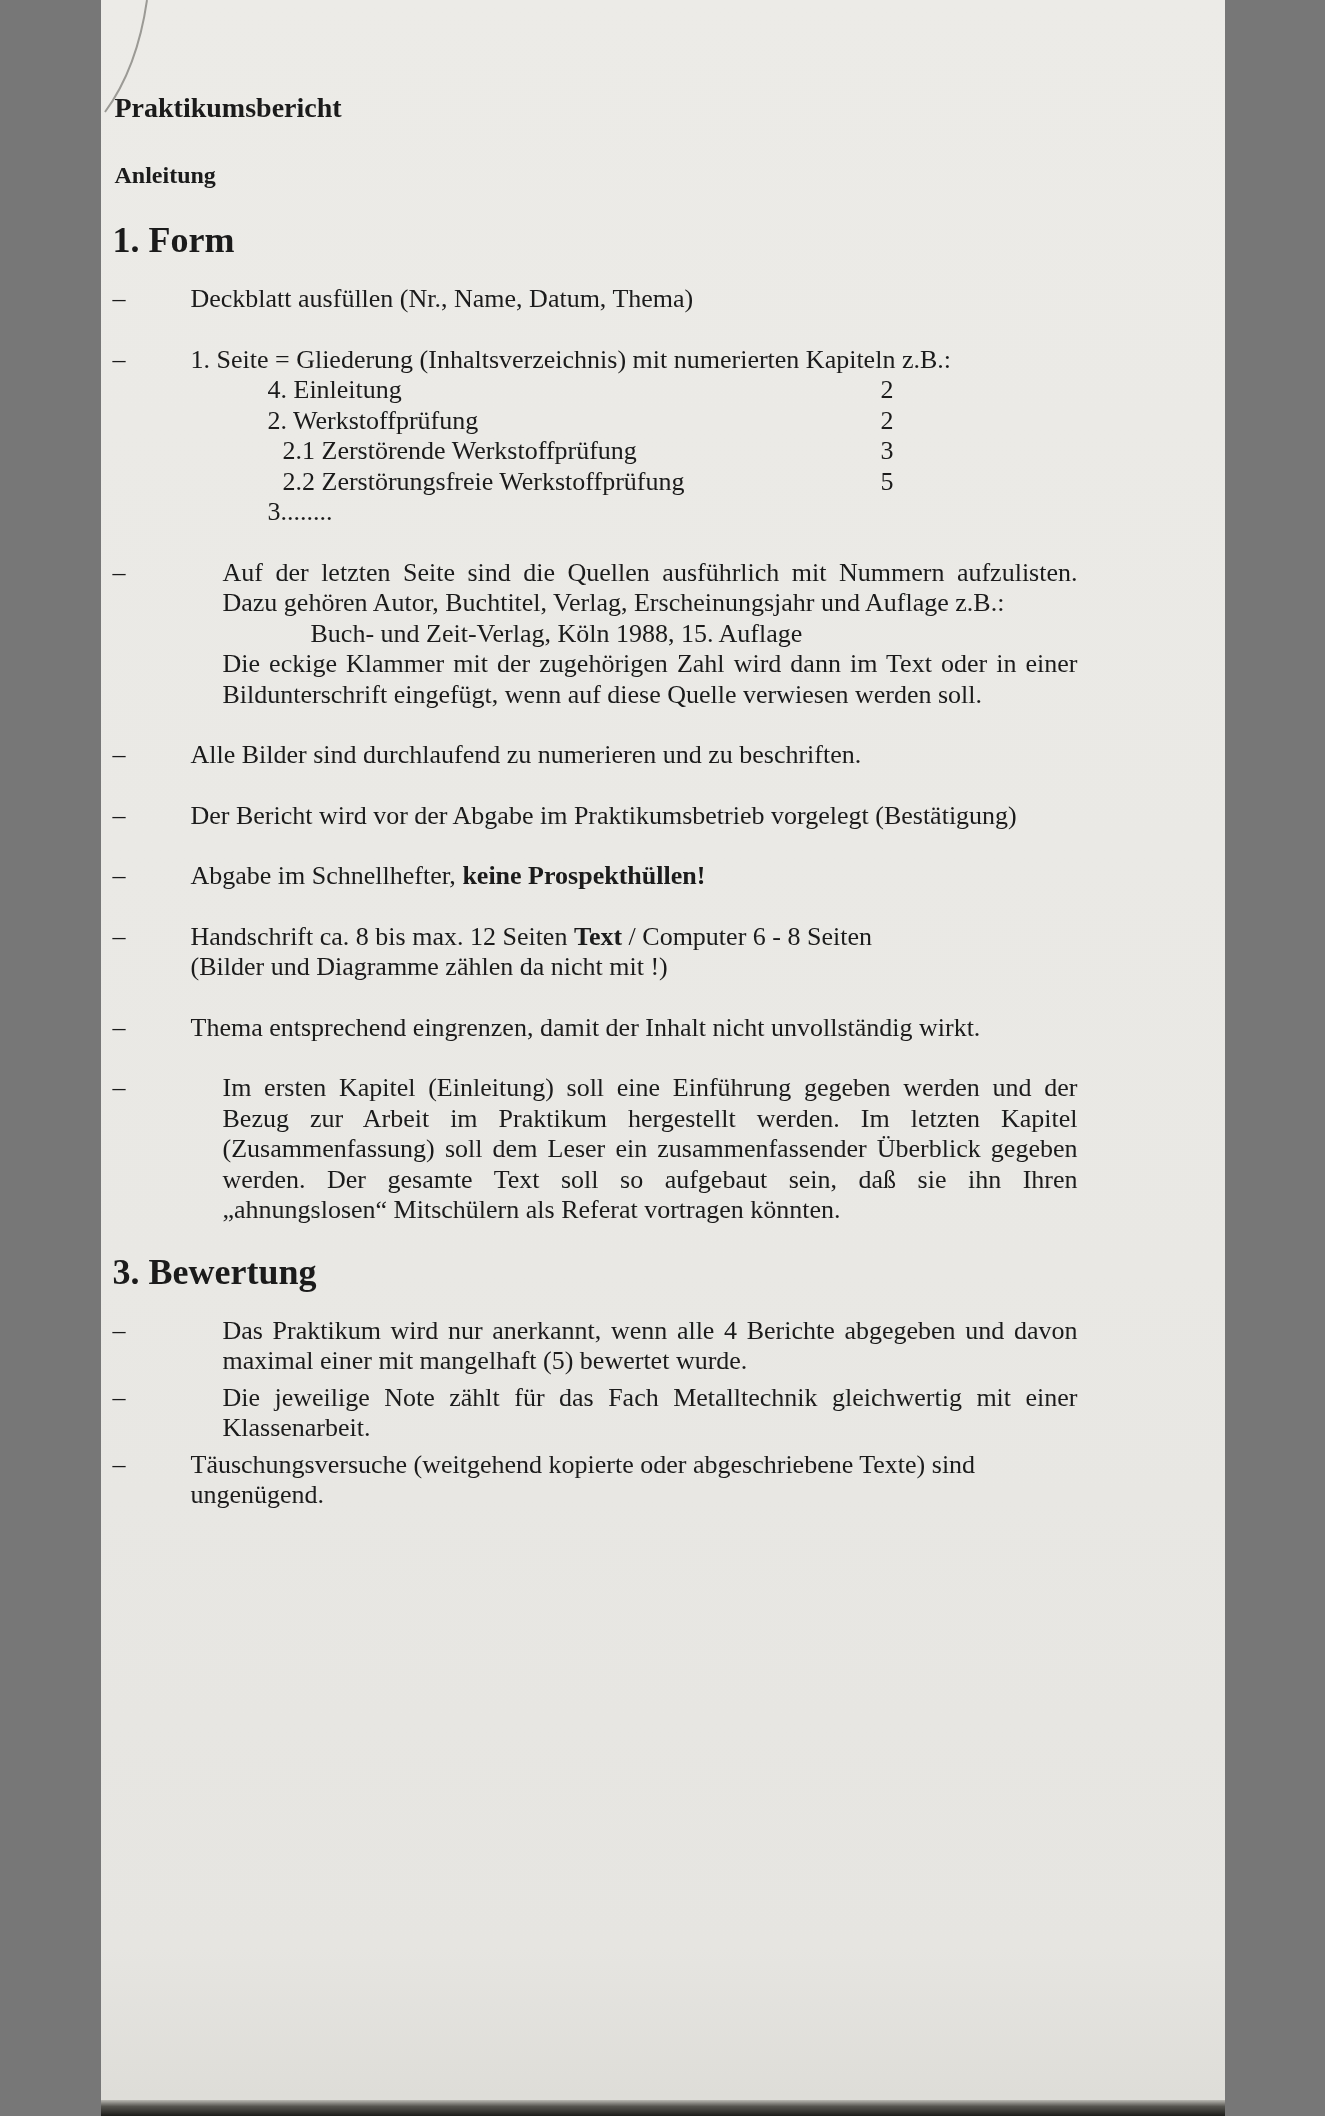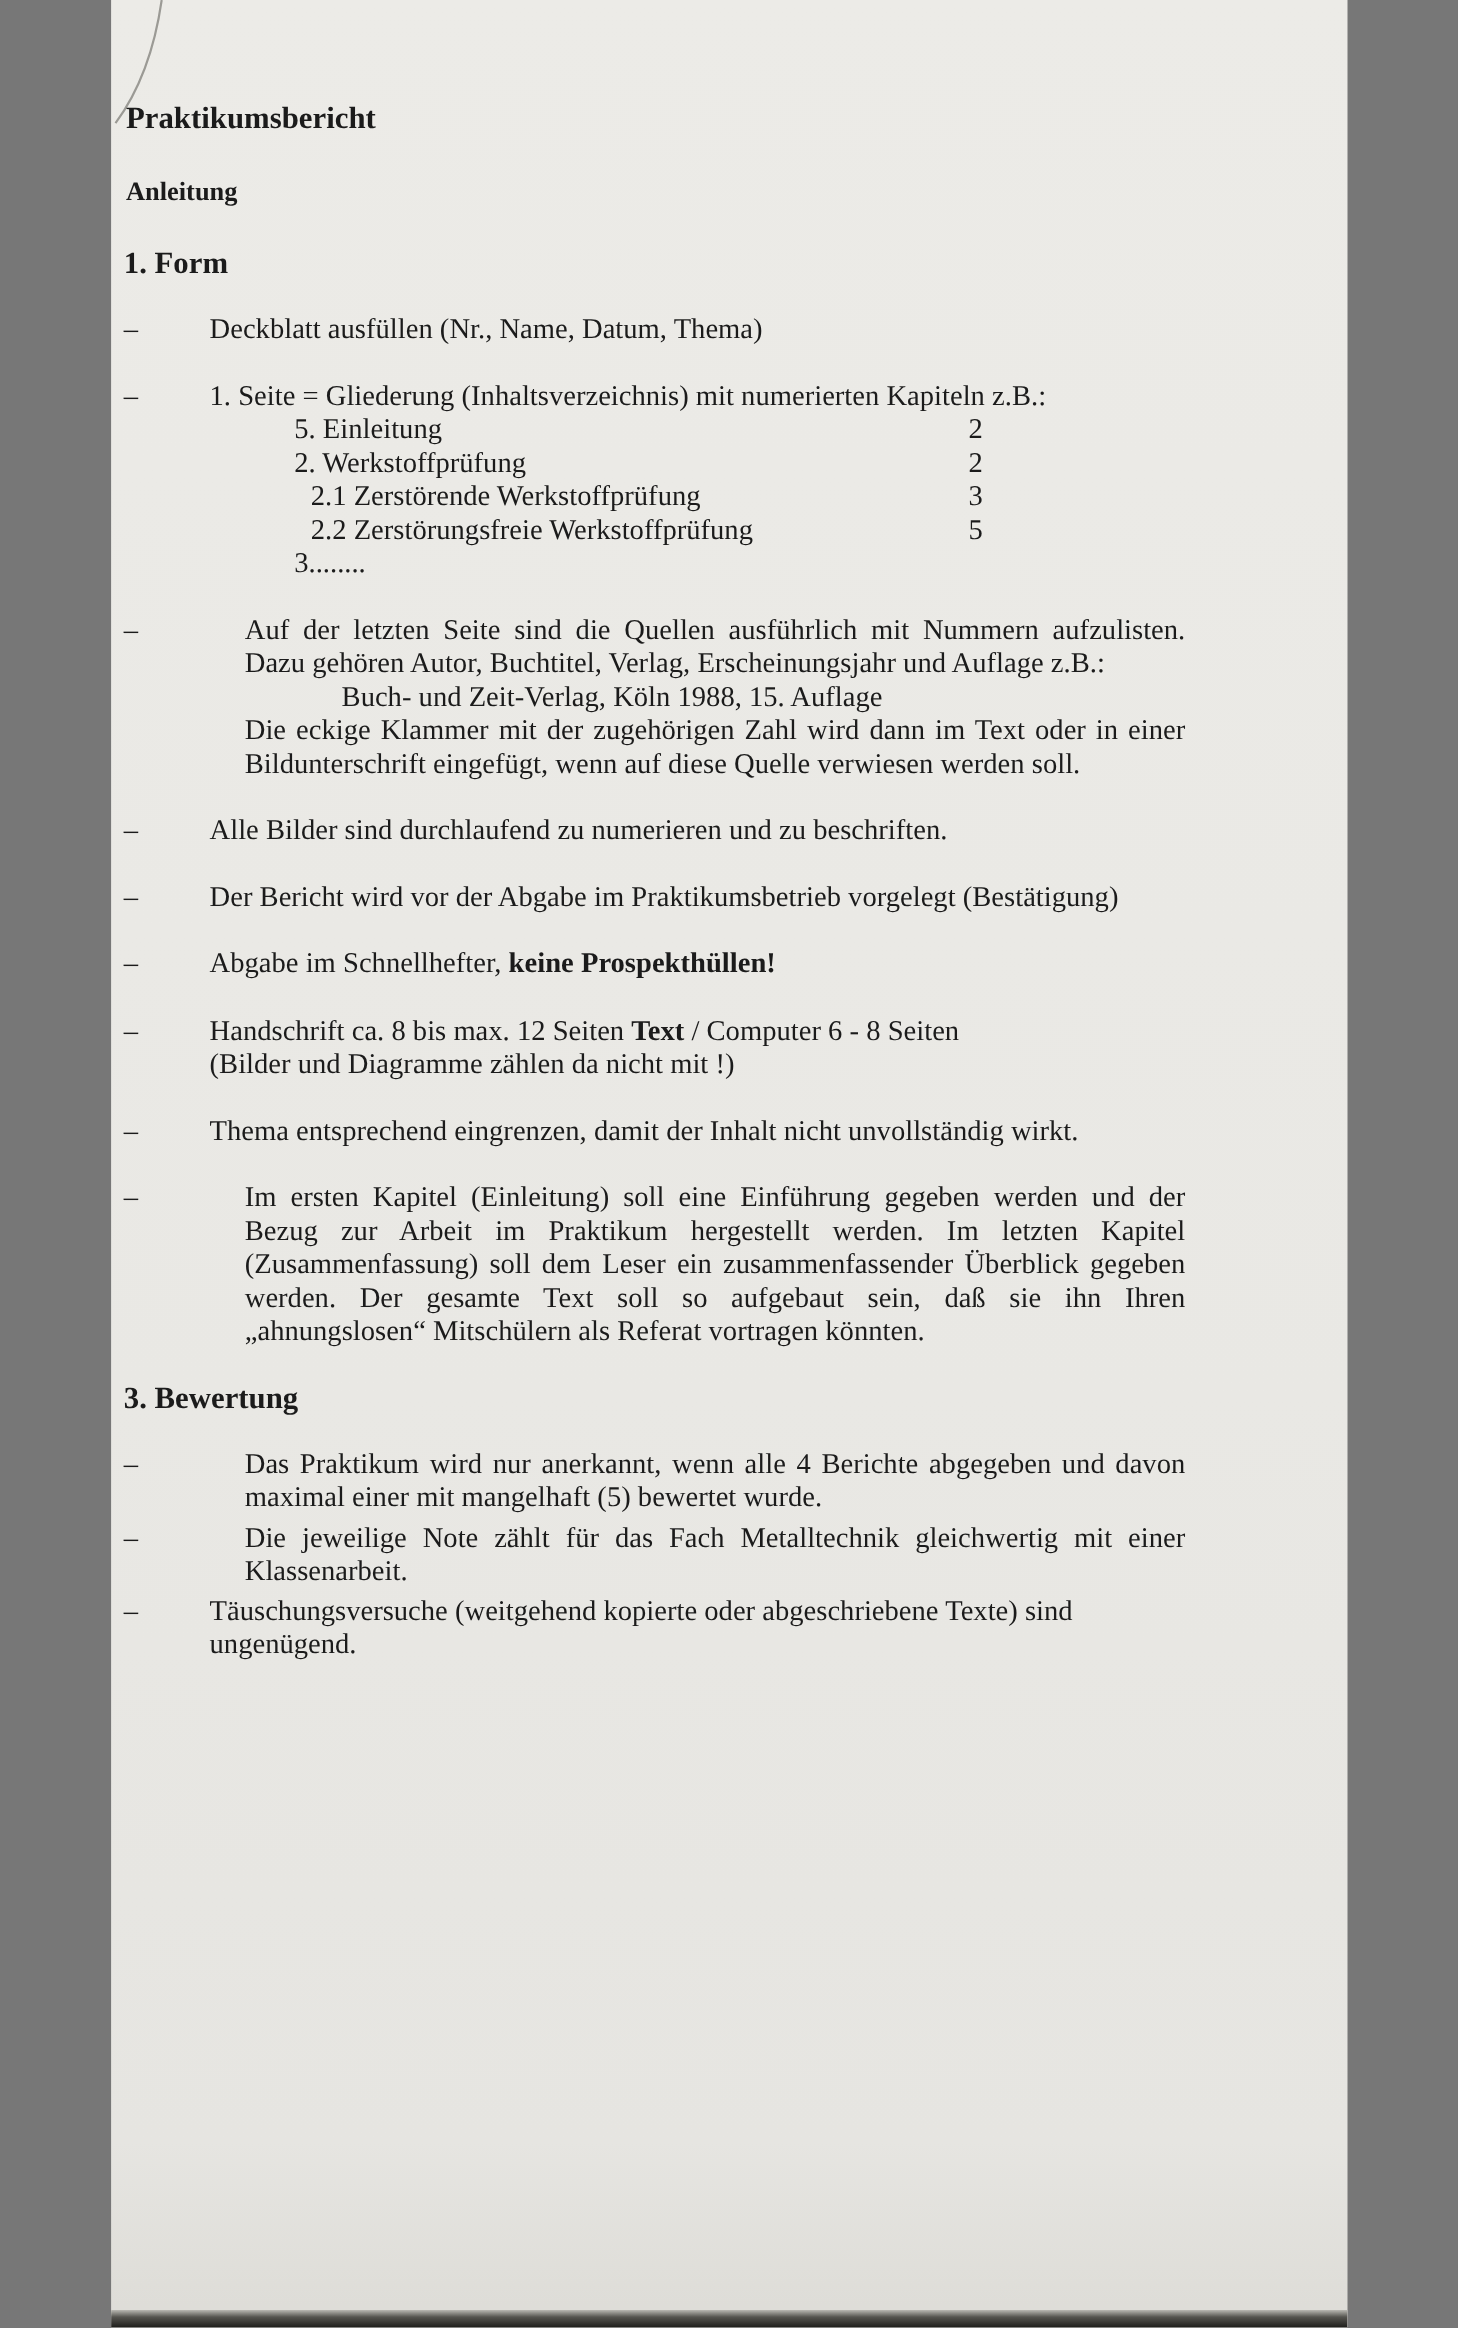--- a/index.html
+++ b/index.html
@@ -8,21 +8,21 @@
     width:1124px; height:2116px;
     margin:0 auto;
     background:linear-gradient(180deg,#ecebe7 0%,#e9e8e4 60%,#e6e5e1 92%,#deddd8 99%);
     font-family:"Liberation Serif","DejaVu Serif",serif;
     color:#1b1b1b;
     overflow:hidden;
   }
   .content { position:absolute; left:12px; top:92px; width:965px; }
   .doc-title { font-size:28px; line-height:32px; font-weight:bold; margin:0 0 32px 2px; }
   .doc-subtitle { font-size:24px; line-height:38px; font-weight:bold; margin:14px 0 30px 2px; }
-  .sec-heading { font-size:28px; line-height:32px; font-weight:bold; margin:12px 0 28px 0; }
+  .sec-heading { font-size:36px; line-height:32px; font-weight:bold; margin:12px 0 28px 0; }
   .sec-heading.first { margin-top:0; }
   .li { display:flex; align-items:flex-start; margin:0 0 30px 0; font-size:26px; line-height:30.5px; }
   .li.tight { margin-bottom:6px; }
   .li.last-tight { margin-bottom:0; }
   .dash { flex:0 0 78px; }
   .li-body { flex:1 1 auto; }
   .just { text-align:justify;margin-left:32px; }
   .b { font-weight:bold; }
   .toc { margin-top:0; }
   .toc-row { position:relative; }
@@ -59,21 +59,21 @@
       <span class="dash">–</span>
       <div class="li-body">Deckblatt ausfüllen (Nr., Name, Datum, Thema)</div>
     </div>
 
     <div class="li">
       <span class="dash">–</span>
       <div class="li-body">
         <div>1. Seite = Gliederung (Inhaltsverzeichnis) mit numerierten Kapiteln z.B.:</div>
         <div class="toc">
           <div class="toc-row">
-            <span class="toc-label l1">5. Einleitung</span>
+            <span class="toc-label l1">4. Einleitung</span>
             <span class="toc-page">2</span>
           </div>
           <div class="toc-row">
             <span class="toc-label l1">2. Werkstoffprüfung</span>
             <span class="toc-page">2</span>
           </div>
           <div class="toc-row">
             <span class="toc-label l2">2.1 Zerstörende Werkstoffprüfung</span>
             <span class="toc-page">3</span>
           </div>

